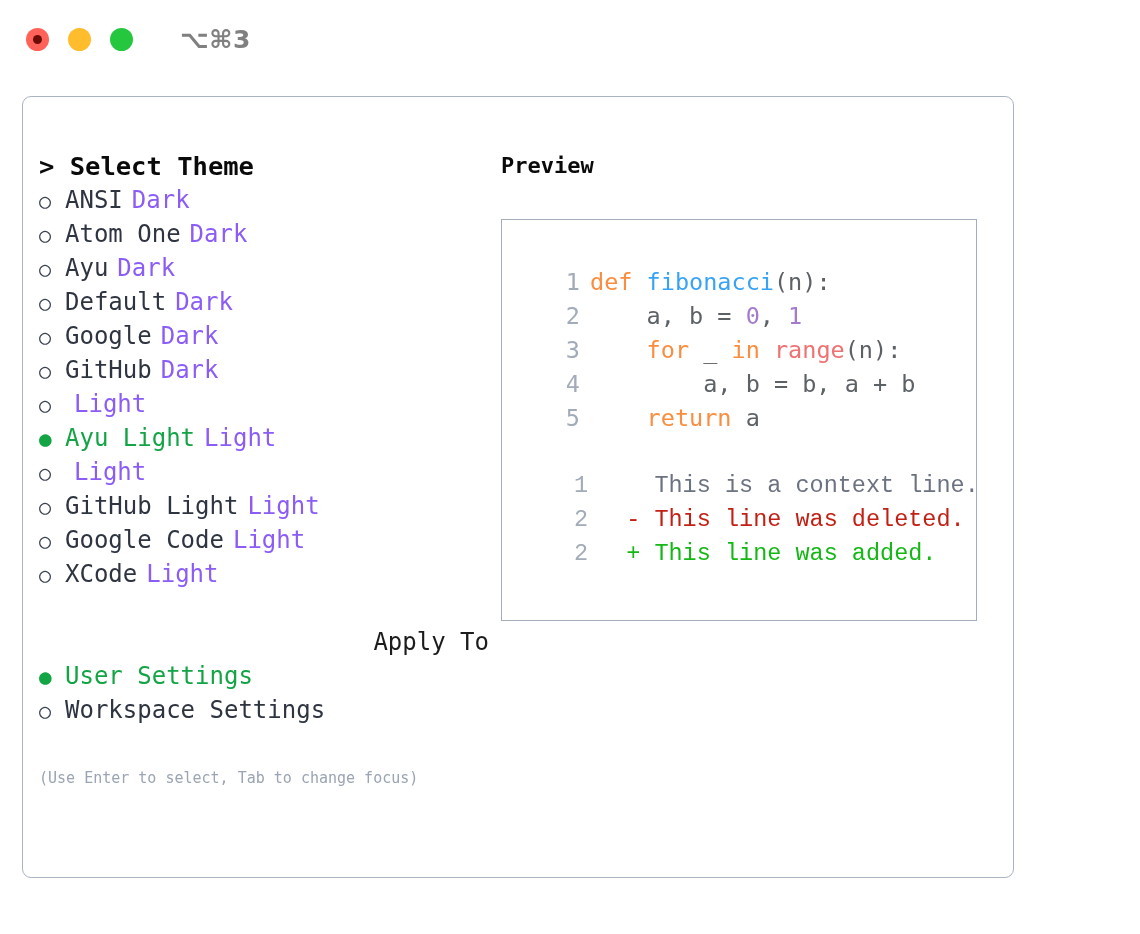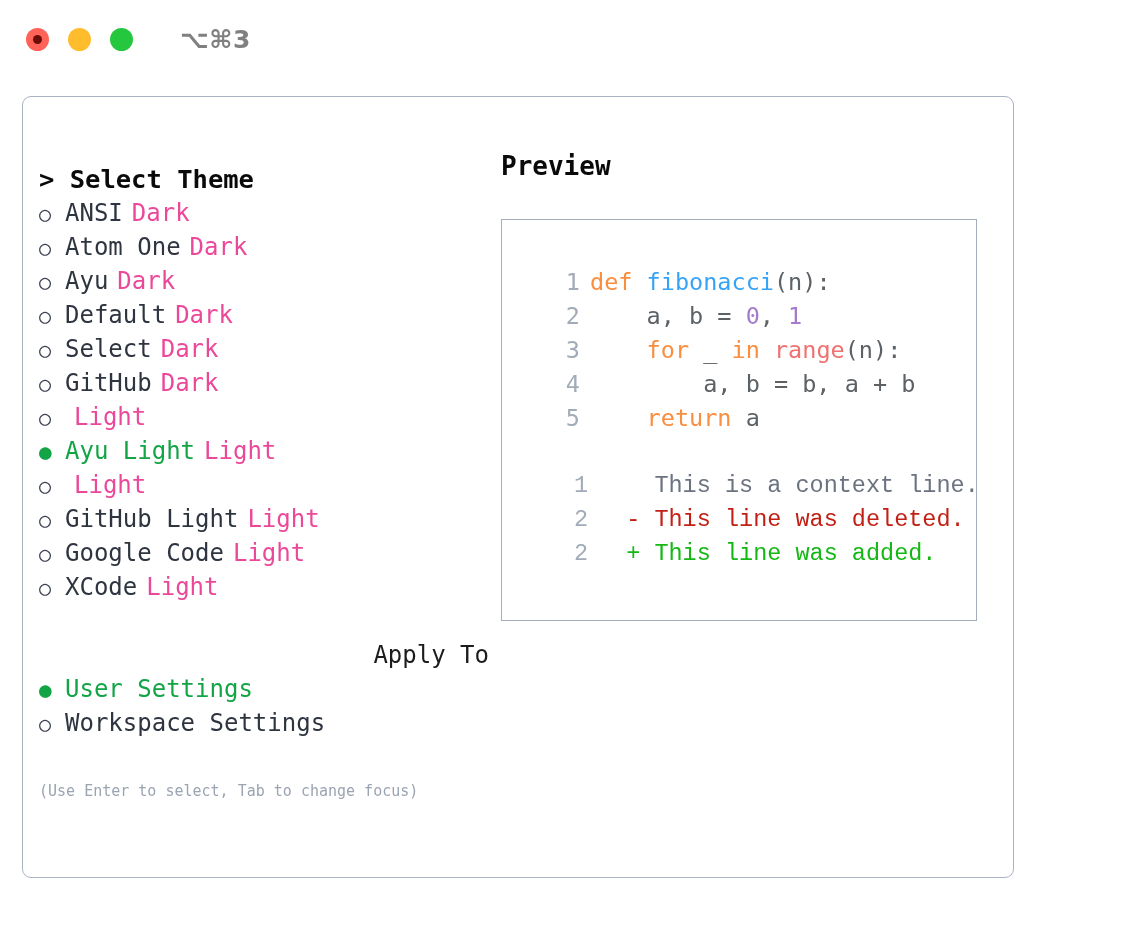--- a/index.html
+++ b/index.html
@@ -90,21 +90,20 @@
     width: 100%;
     height: 100%;
   }
 
   
   .left-col {
     position: absolute;
     left: 16px;
     top: 52px;
     width: 450px;
-    margin-top: 13px;
   }
 
   .section-header {
     font-size: 25.5px;
     font-weight: bold;
     color: #0a0a0a;
     line-height: 34px;
     white-space: pre;
   }
 
@@ -120,21 +119,21 @@
     width: 26px;
     flex: none;
     font-size: 20px;
     color: #3b4252;
     line-height: 34px;
   }
   .marker.sel { color: #12a445; font-size: 21px; }
   .opt-label { color: #2e3440; }
   .opt-label.sel { color: #12a445; }
   .opt-tag {
-    color: #ec4899;
+    color: #8b5cf6;
     margin-left: 9px;
   }
 
   .subsection {
     margin-top: 34px;
   }
   .apply-title {
     font-size: 24px;
     color: #1c1c1c;
     line-height: 34px;
@@ -153,21 +152,21 @@
   }
 
   
   .right-col {
     position: absolute;
     left: 478px;
     top: 52px;
     width: 500px;
   }
   .preview-title {
-    font-size: 26px;
+    font-size: 22px;
     font-weight: bold;
     color: #0a0a0a;
     line-height: 34px;
   }
 
   .preview-box {
     margin-top: 36px;
     width: 476px;
     height: 402px;
     border: 1.6px solid #a3adbb;
@@ -230,21 +229,21 @@
     <div class="columns">
 
       <div class="left-col">
         <div class="section-header">&gt; Select Theme</div>
 
         <div id="theme-list">
             <div class="opt-row"><span class="marker">○</span><span class="opt-label">ANSI</span><span class="opt-tag">Dark</span></div>
             <div class="opt-row"><span class="marker">○</span><span class="opt-label">Atom One</span><span class="opt-tag">Dark</span></div>
             <div class="opt-row"><span class="marker">○</span><span class="opt-label">Ayu</span><span class="opt-tag">Dark</span></div>
             <div class="opt-row"><span class="marker">○</span><span class="opt-label">Default</span><span class="opt-tag">Dark</span></div>
-            <div class="opt-row"><span class="marker">○</span><span class="opt-label">Select</span><span class="opt-tag">Dark</span></div>
+            <div class="opt-row"><span class="marker">○</span><span class="opt-label">Google</span><span class="opt-tag">Dark</span></div>
             <div class="opt-row"><span class="marker">○</span><span class="opt-label">GitHub</span><span class="opt-tag">Dark</span></div>
             <div class="opt-row"><span class="marker">○</span><span class="opt-tag">Light</span></div>
             <div class="opt-row"><span class="marker sel">●</span><span class="opt-label sel">Ayu Light</span><span class="opt-tag">Light</span></div>
             <div class="opt-row"><span class="marker">○</span><span class="opt-tag">Light</span></div>
             <div class="opt-row"><span class="marker">○</span><span class="opt-label">GitHub Light</span><span class="opt-tag">Light</span></div>
             <div class="opt-row"><span class="marker">○</span><span class="opt-label">Google Code</span><span class="opt-tag">Light</span></div>
             <div class="opt-row"><span class="marker">○</span><span class="opt-label">XCode</span><span class="opt-tag">Light</span></div>
           </div>
 
         <div class="subsection">

